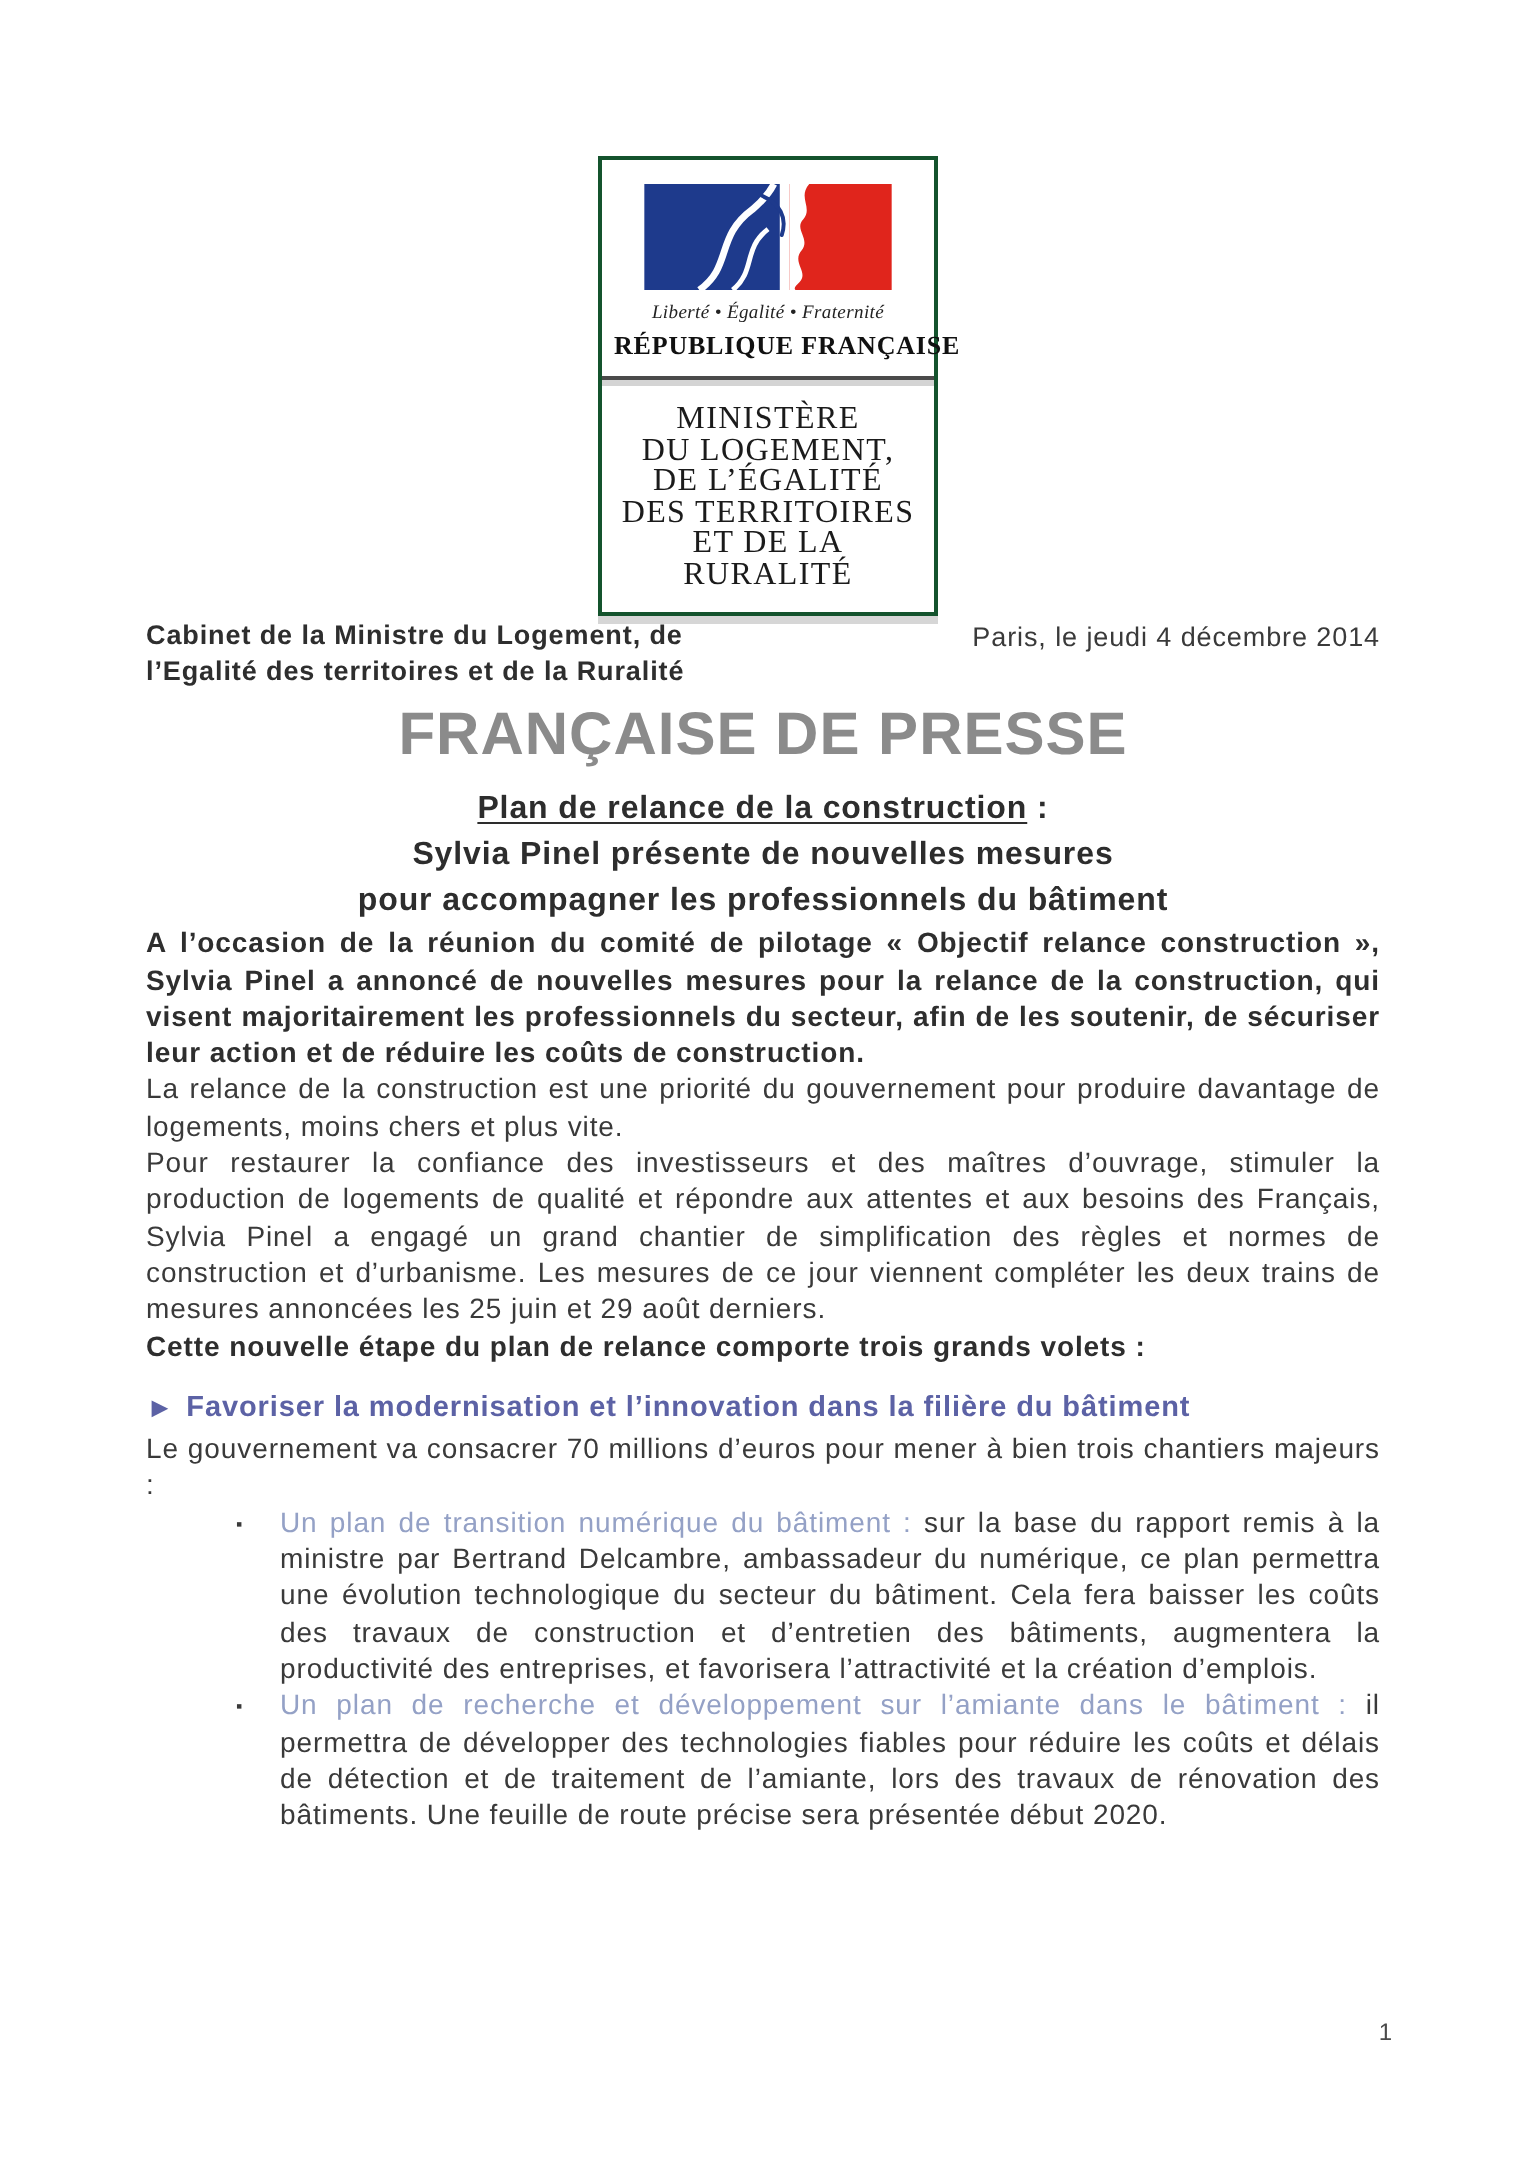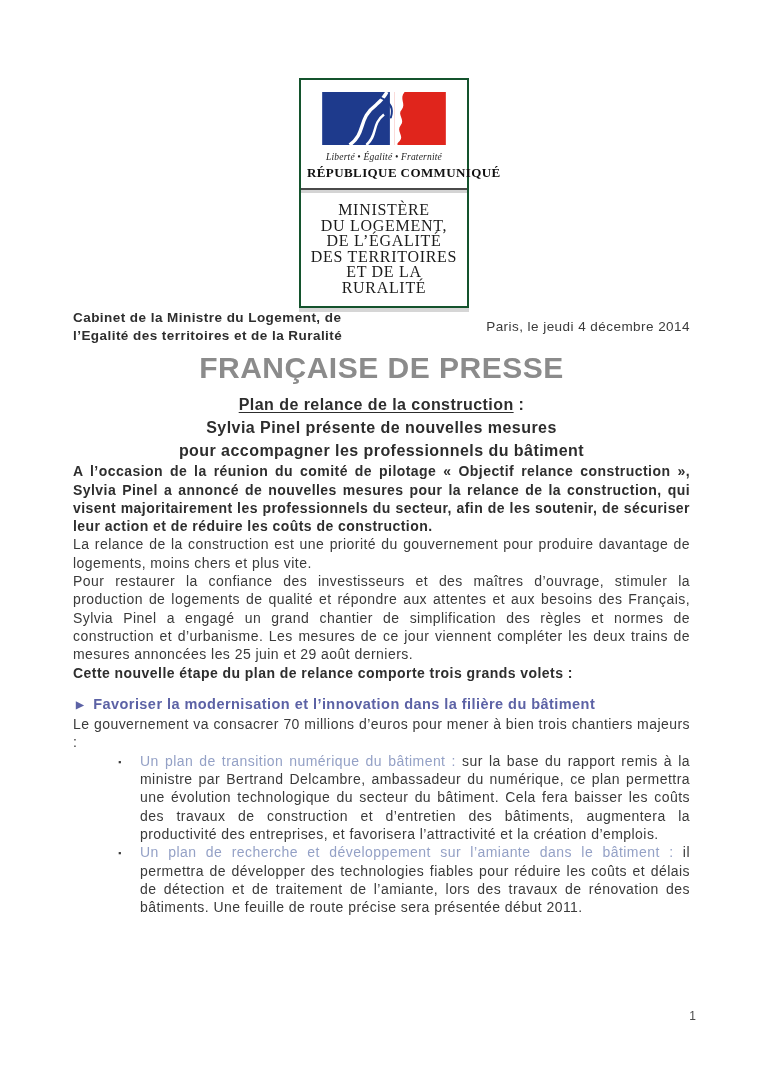--- a/index.html
+++ b/index.html
@@ -35,21 +35,21 @@
     padding:9px 2px 11px; text-align:center;
     font-family:"Liberation Serif", serif;
     font-size:16px; line-height:15.5px; letter-spacing:0.7px; color:#1b1b1b;
   }
 
   
   .content {
     position:absolute; left:73px; top:309px; width:617px;
     font-size:14px; line-height:18.3px; letter-spacing:0.45px;
   }
-  .header-row { display:flex; justify-content:space-between; font-size:13.5px; line-height:17.5px;align-items:center; }
+  .header-row { display:flex; justify-content:space-between; font-size:13.5px; line-height:17.5px; }
   .cabinet { font-weight:700; color:#2e2e2e; }
   .dateline { font-weight:400; padding-top:1px; color:#3a3a3a; }
 
   .title {
     text-align:center; margin-top:15px;
     font-size:30px; font-weight:700; letter-spacing:0.5px;
   }
   .subtitle {
     text-align:center; margin-top:16px;
     font-weight:700; font-size:16px; line-height:23px; color:#2d2d2d;
@@ -83,21 +83,21 @@
     <div class="logo-top">
       <svg class="flag-svg" viewBox="0 0 126 54" aria-hidden="true">
         <rect x="0" y="0" width="69" height="54" fill="#1e3a8c"></rect>
         <rect x="74" y="0" width="52" height="54" fill="#e0251c"></rect>
         <path d="M74,0 L84,0 C78,7 86,12 81,18 C76,23 85,28 80,34 C75,40 84,45 79,50 C77,52 76,53 77,54 L74,54 Z" fill="#ffffff"></path>
         <path d="M28,54 C45,42 36,27 55,13 C61,8 64,4 66,0" stroke="#ffffff" stroke-width="3.5" fill="none"></path>
         <path d="M45,54 C57,44 50,33 63,23" stroke="#ffffff" stroke-width="2.5" fill="none"></path>
         <path d="M60,6 C69,10 73,17 70,26" stroke-width="2" stroke-linecap="round" fill="none" stroke="#1e3a8c"></path>
       </svg>
       <div class="motto">Liberté • Égalité • Fraternité</div>
-      <div class="republic">RÉPUBLIQUE COMMUNIQUÉ</div>
+      <div class="republic">RÉPUBLIQUE FRANÇAISE</div>
     </div>
     <div class="logo-divider"></div>
     <div class="logo-bottom">
       <div>MINISTÈRE</div>
       <div>DU LOGEMENT,</div>
       <div>DE L’ÉGALITÉ</div>
       <div>DES TERRITOIRES</div>
       <div>ET DE LA RURALITÉ</div>
     </div>
   </div>
@@ -136,21 +136,21 @@
 
     <p class="jp section-intro">Le gouvernement va consacrer 70 millions d’euros pour mener à bien trois chantiers majeurs :</p>
 
     <ul class="bullets">
       <li>
         <span class="bullet-marker">▪</span>
         <span class="lead" style="color: rgb(148, 161, 198);">Un plan de transition numérique du bâtiment :</span><span> sur la base du rapport remis à la ministre par Bertrand Delcambre, ambassadeur du numérique, ce plan permettra une évolution technologique du secteur du bâtiment. Cela fera baisser les coûts des travaux de construction et d’entretien des bâtiments, augmentera la productivité des entreprises, et favorisera l’attractivité et la création d’emplois.</span>
       </li>
       <li>
         <span class="bullet-marker">▪</span>
-        <span class="lead" style="color: rgb(148, 161, 198);">Un plan de recherche et développement sur l’amiante dans le bâtiment :</span><span> il permettra de développer des technologies fiables pour réduire les coûts et délais de détection et de traitement de l’amiante, lors des travaux de rénovation des bâtiments. Une feuille de route précise sera présentée début 2011.</span>
+        <span class="lead" style="color: rgb(148, 161, 198);">Un plan de recherche et développement sur l’amiante dans le bâtiment :</span><span> il permettra de développer des technologies fiables pour réduire les coûts et délais de détection et de traitement de l’amiante, lors des travaux de rénovation des bâtiments. Une feuille de route précise sera présentée début 2020.</span>
       </li>
     </ul>
 
   </div>
 
   <div class="page-number">1</div>
 
 </div>
 
 </body></html>

